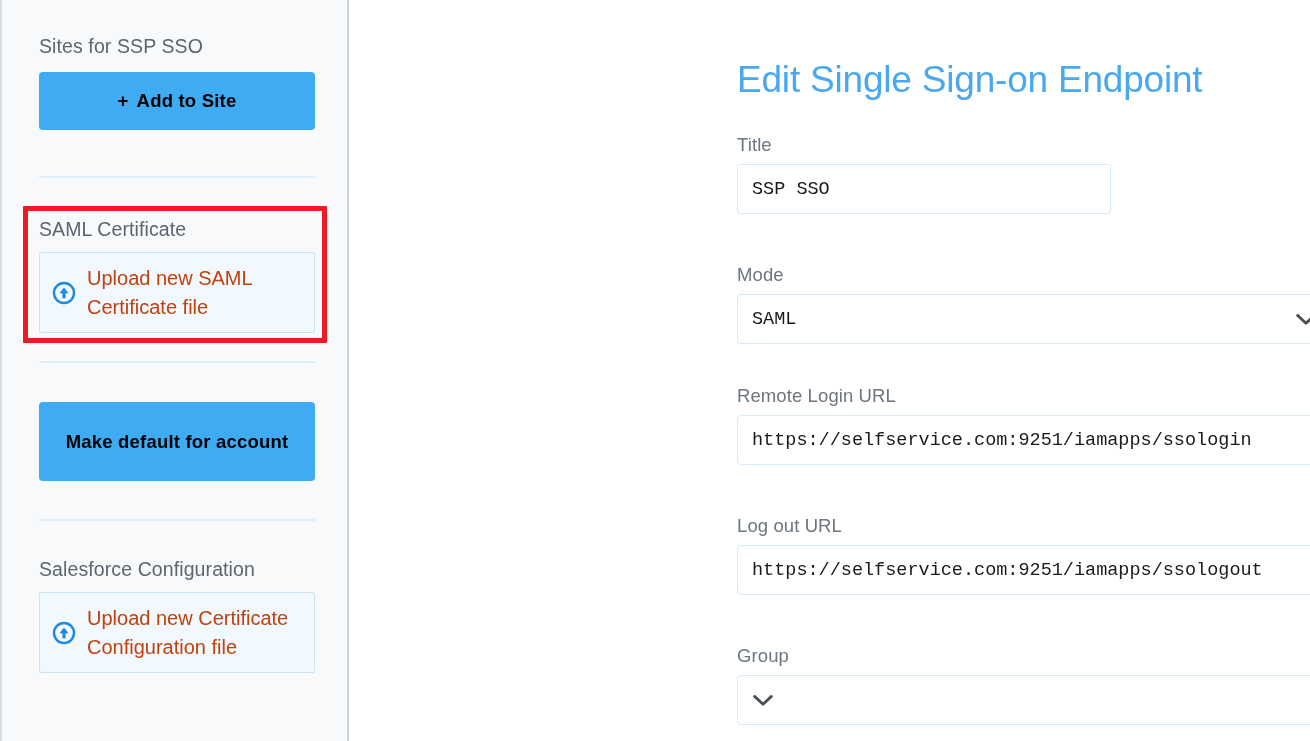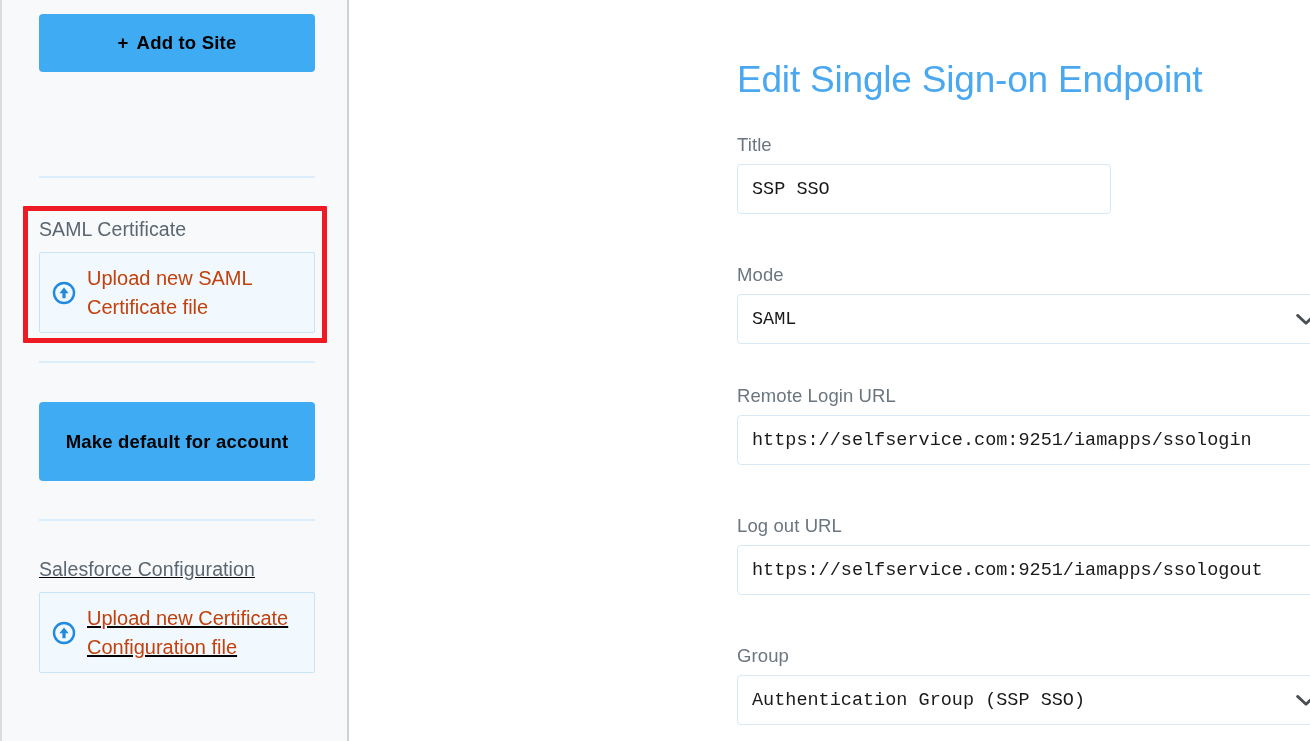--- a/index.html
+++ b/index.html
@@ -190,20 +190,21 @@
 </style>
 </head>
 <body>
 
 <div id="app">
 
   <aside class="sidebar">
 
     <div class="sb-inner">
 
+      <div class="sb-heading">Sites for SSP SSO</div>
 
       <button class="btn-primary btn-add-site">
         <span class="plus">+</span><span>Add to Site</span>
       </button>
     </div>
 
     <div class="divider sb-abs" style="left:37px; top:176px;"></div>
 
     <div class="sb-abs" style="left:37px; top:203px; width:276px;">
       <div class="sb-heading tight" style="padding-top:15px;">SAML Certificate</div>
@@ -220,21 +221,21 @@
     <div class="redbox"></div>
 
     <div class="divider sb-abs" style="left:37px; top:361px;"></div>
 
     <button class="btn-primary btn-make-default sb-abs" style="left:37px; top:402px; margin-top:0;">
       <span>Make default for account</span>
     </button>
 
     <div class="divider sb-abs" style="left:37px; top:519px;"></div>
 
-    <div class="sb-abs" style="left:37px; top:546px; width:276px;text-decoration:underline;">
+    <div class="sb-abs" style="left:37px; top:546px; width:276px;">
       <div class="sb-heading tight" style="padding-top:12px;">Salesforce Configuration</div>
 
       <div class="upload-box">
         <svg class="up-icon" viewBox="0 0 24 24">
           <circle cx="12" cy="12" r="10" fill="none" stroke="#1f8ae0" stroke-width="2.4"></circle>
           <path d="M12 6.6 L16.6 12.2 L13.6 12.2 L13.6 17.2 L10.4 17.2 L10.4 12.2 L7.4 12.2 Z" fill="#1f8ae0"></path>
         </svg>
         <span class="up-label">Upload new Certificate Configuration file</span>
       </div>
     </div>
@@ -272,21 +273,20 @@
     <div class="field" style="left:388px; top:515px; width:599px;">
       <div class="field-label">Log out URL</div>
       <div class="text-input">
         <span>https://selfservice.com:9251/iamapps/ssologout</span>
       </div>
     </div>
 
     <div class="field" style="left:388px; top:645px; width:599px;">
       <div class="field-label">Group</div>
       <div class="select-input">
-        <span>Authentication Group (SSP SSO)</span>
         <svg class="chev" viewBox="0 0 22 14">
           <path d="M2.6 3.4 L11 11.2 L19.4 3.4" fill="none" stroke="#4a4f54" stroke-width="2.8" stroke-linecap="round" stroke-linejoin="round"></path>
         </svg>
       </div>
     </div>
 
   </section>
 
 </div>
 

